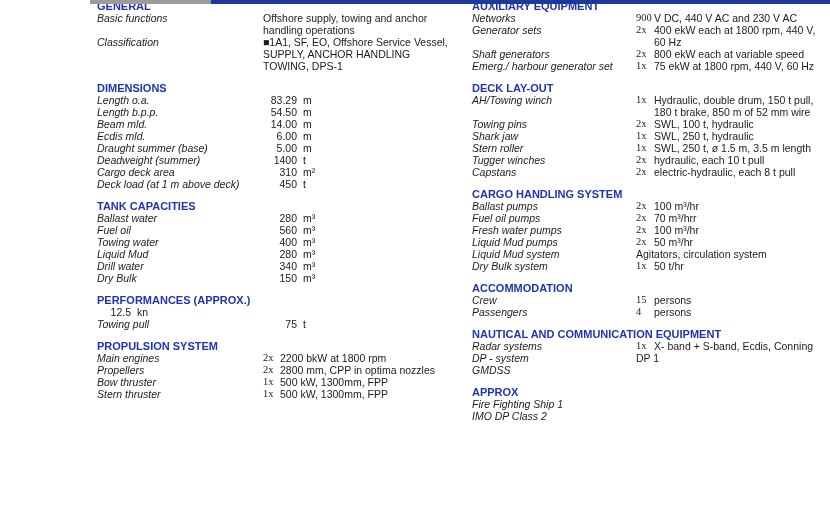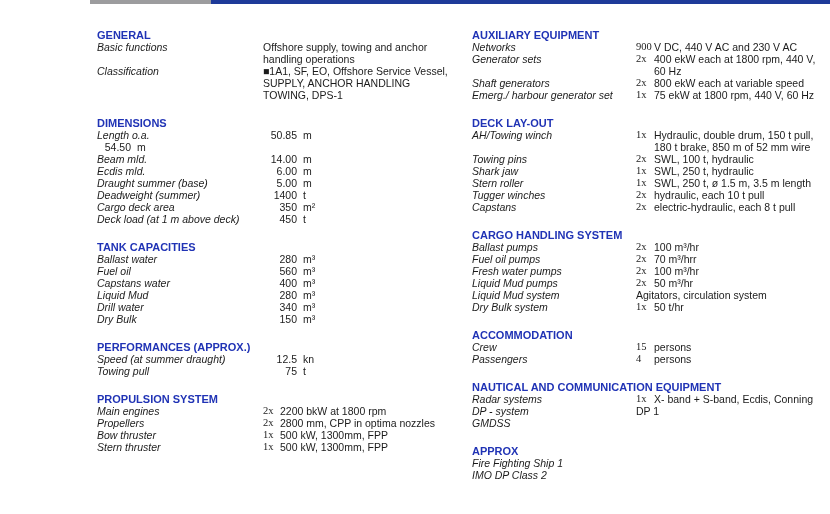--- a/index.html
+++ b/index.html
@@ -5,27 +5,27 @@
   html,body{margin:0;padding:0;}
   body{
     width:830px;height:514px;overflow:hidden;background:#ffffff;
     font-family:"Liberation Sans",sans-serif;font-size:10.5px;color:#1b1b1b;
     position:relative;
   }
   .top-bar{position:absolute;top:0;left:0;width:830px;height:4px;}
   .top-bar .seg-gray{position:absolute;left:90px;width:121px;top:0;height:4px;background:#9c9c9e;}
   .top-bar .seg-blue{position:absolute;left:211px;width:619px;top:0;height:4px;background:#1e3a99;}
 
-  .content{display:flex;padding-top:29px;}
+  .content{display:flex;}
   .col{line-height:12px;}
   .col-left{margin-left:97px;width:375px;--lw:166px;--qw:17px;}
   .col-right{width:358px;--lw:164px;--qw:18px;}
 
   .sec{margin-top:0;}
-  .sec + .sec{margin-top:16px;}
+  .sec + .sec{margin-top:10px;}
   .sec h3{
     margin:0;padding:0;font-size:11px;font-weight:bold;color:#2033b5;
     line-height:12px;letter-spacing:0;
   }
   .row{display:flex;align-items:flex-start;}
   .row .label{width:var(--lw);flex-shrink:0;font-style:italic;}
   .row .label.only{width:auto;}
   .row .qty{width:var(--qw);flex-shrink:0;font-family:Liberation Serif, serif;}
   .row .num{width:34px;flex-shrink:0;text-align:right;}
   .row .unit{margin-left:6px;}
@@ -52,24 +52,25 @@
           <span class="label">Classification</span>
           <span class="val">■1A1, SF, EO, Offshore Service Vessel,
 SUPPLY, ANCHOR HANDLING
 TOWING, DPS-1</span>
         </div>
       </section>
       <section class="sec">
         <h3>DIMENSIONS</h3>
         <div class="row">
           <span class="label">Length o.a.</span>
-          <span class="num">50.85</span>
-          <span class="unit">m</span>
-        </div>
-        <div class="row">
+          <span class="num">83.29</span>
+          <span class="unit">m</span>
+        </div>
+        <div class="row">
+          <span class="label">Length b.p.p.</span>
           <span class="num">54.50</span>
           <span class="unit">m</span>
         </div>
         <div class="row">
           <span class="label">Beam mld.</span>
           <span class="num">14.00</span>
           <span class="unit">m</span>
         </div>
         <div class="row">
           <span class="label">Ecdis mld.</span>
@@ -81,21 +82,21 @@
           <span class="num">5.00</span>
           <span class="unit">m</span>
         </div>
         <div class="row">
           <span class="label">Deadweight (summer)</span>
           <span class="num">1400</span>
           <span class="unit">t</span>
         </div>
         <div class="row">
           <span class="label">Cargo deck area</span>
-          <span class="num">350</span>
+          <span class="num">310</span>
           <span class="unit">m²</span>
         </div>
         <div class="row">
           <span class="label">Deck load (at 1 m above deck)</span>
           <span class="num">450</span>
           <span class="unit">t</span>
         </div>
       </section>
       <section class="sec">
         <h3>TANK CAPACITIES</h3>
@@ -103,21 +104,21 @@
           <span class="label">Ballast water</span>
           <span class="num">280</span>
           <span class="unit">m³</span>
         </div>
         <div class="row">
           <span class="label">Fuel oil</span>
           <span class="num">560</span>
           <span class="unit">m³</span>
         </div>
         <div class="row">
-          <span class="label">Capstans water</span>
+          <span class="label">Towing water</span>
           <span class="num">400</span>
           <span class="unit">m³</span>
         </div>
         <div class="row">
           <span class="label">Liquid Mud</span>
           <span class="num">280</span>
           <span class="unit">m³</span>
         </div>
         <div class="row">
           <span class="label">Drill water</span>
@@ -126,21 +127,20 @@
         </div>
         <div class="row">
           <span class="label">Dry Bulk</span>
           <span class="num">150</span>
           <span class="unit">m³</span>
         </div>
       </section>
       <section class="sec">
         <h3>PERFORMANCES (APPROX.)</h3>
         <div class="row">
-          <span class="label">Speed (at summer draught)</span>
           <span class="num">12.5</span>
           <span class="unit">kn</span>
         </div>
         <div class="row">
           <span class="label">Towing pull</span>
           <span class="num">75</span>
           <span class="unit">t</span>
         </div>
       </section>
       <section class="sec">

